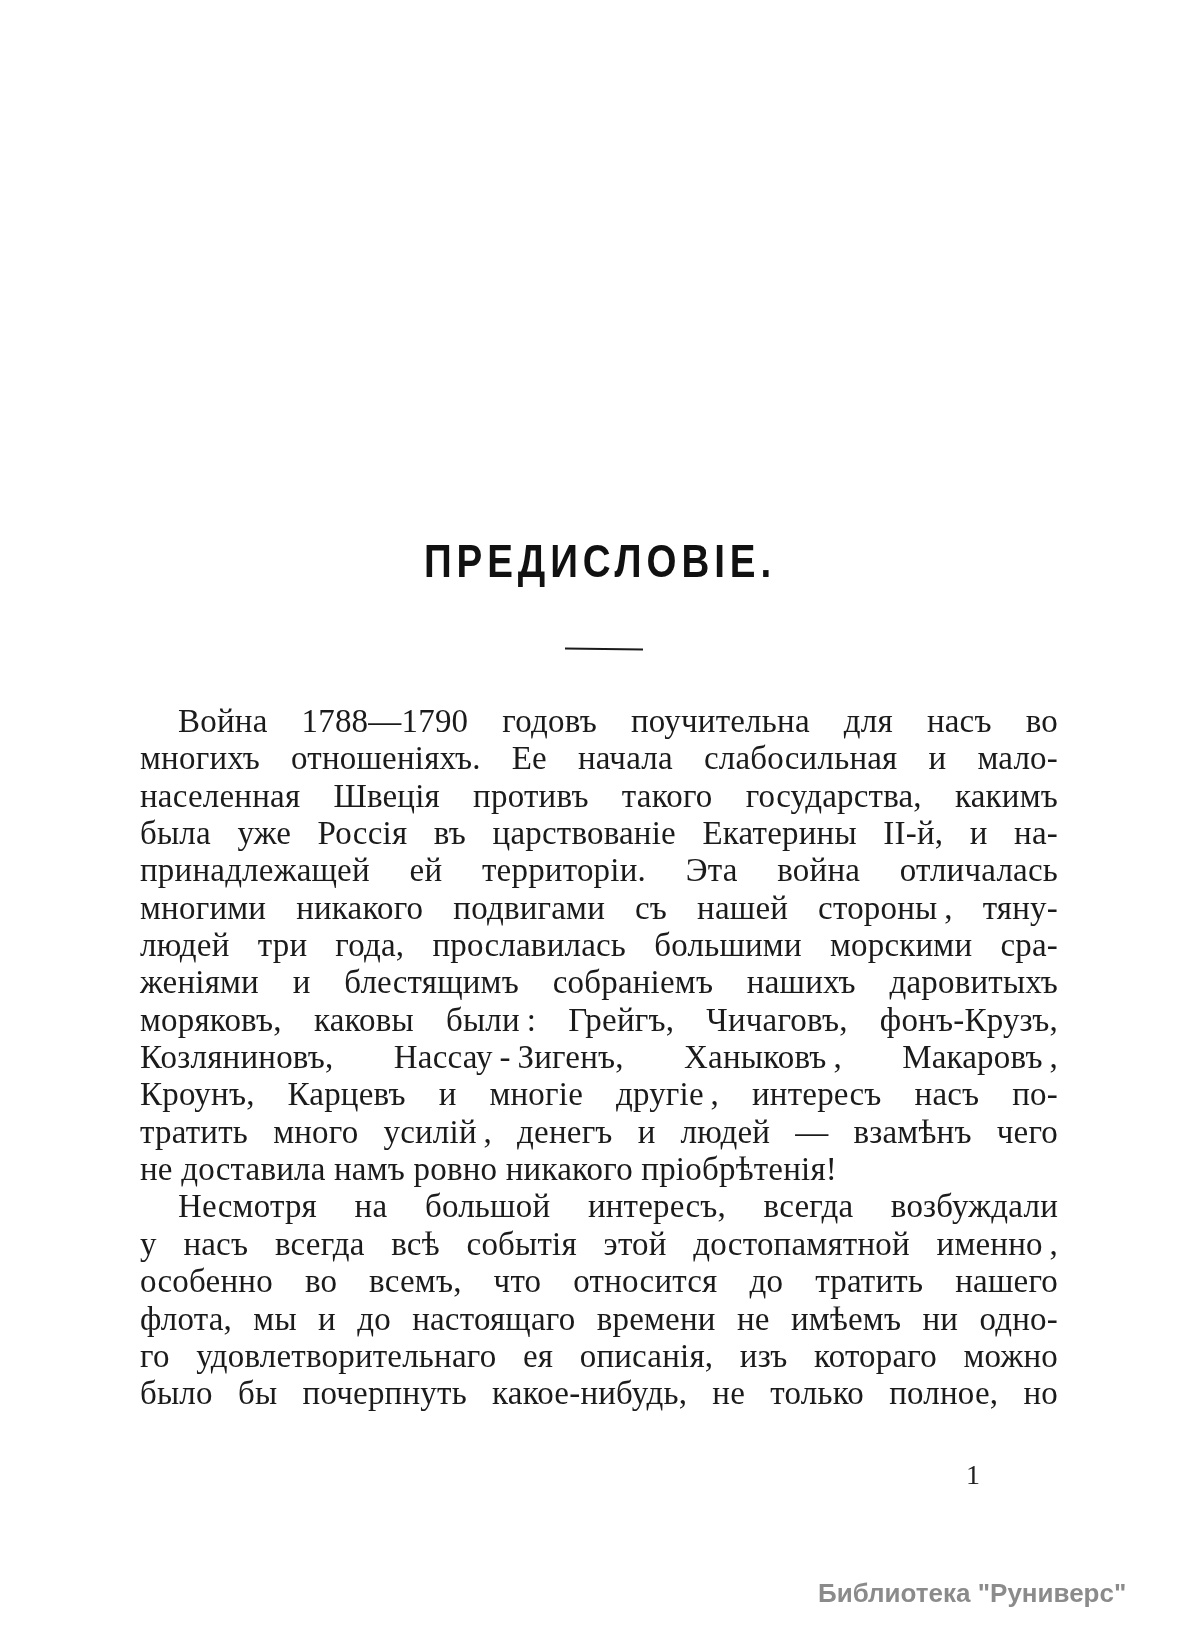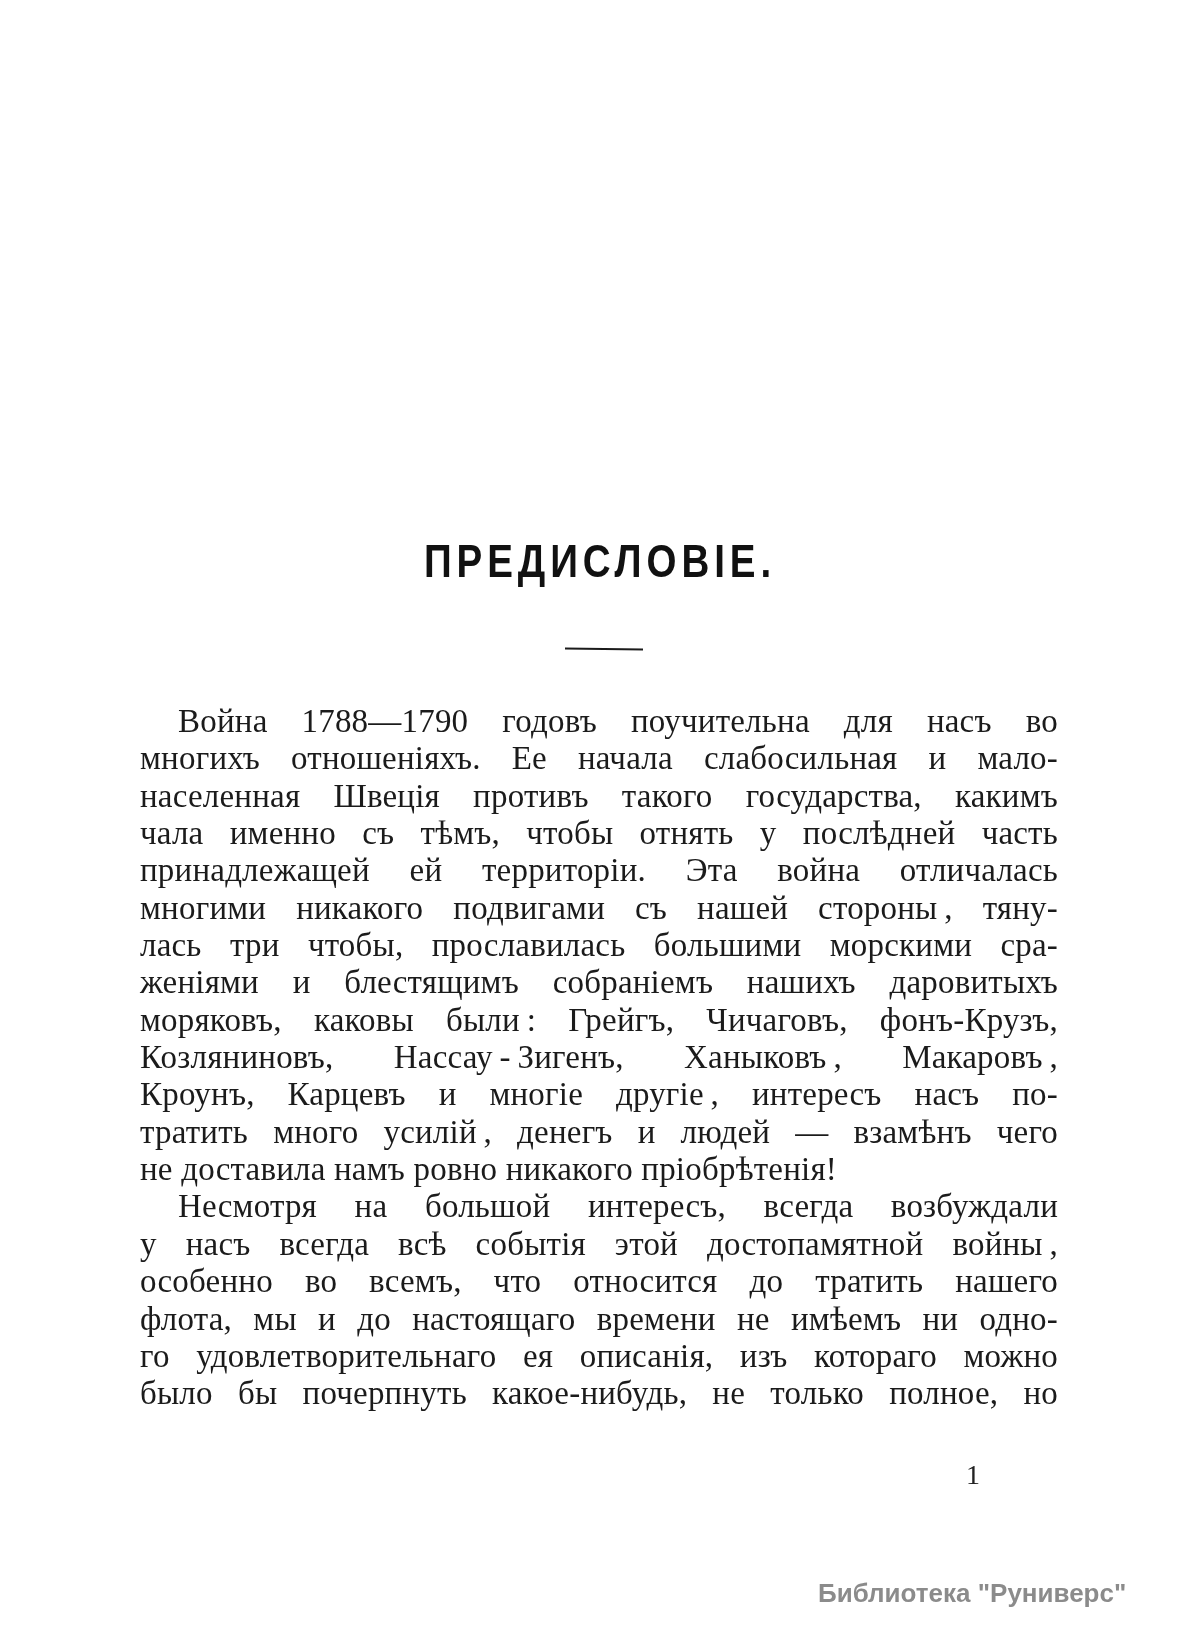--- a/index.html
+++ b/index.html
@@ -89,32 +89,32 @@
 <div class="page">
 
   <div class="title">ПРЕДИСЛОВІЕ.</div>
 
   <div class="divider"></div>
 
   <div class="body-text">
     <div class="line indent">Война 1788—1790 годовъ поучительна для насъ во</div>
     <div class="line">многихъ отношеніяхъ. Ее начала слабосильная и мало-</div>
     <div class="line">населенная Швеція противъ такого государства, какимъ</div>
-    <div class="line">чала именно съ тѣмъ, чтобы отнять у послѣдней часть</div>
+    <div class="line">была уже Россія въ царствованіе Екатерины II-й, и на-</div>
     <div class="line">принадлежащей ей территоріи. Эта война отличалась</div>
     <div class="line">многими никакого подвигами съ нашей стороны , тяну-</div>
-    <div class="line">лась три чтобы, прославилась большими морскими сра-</div>
+    <div class="line">людей три года, прославилась большими морскими сра-</div>
     <div class="line">женіями и блестящимъ собраніемъ нашихъ даровитыхъ</div>
     <div class="line">моряковъ, каковы были : Грейгъ, Чичаговъ, фонъ-Крузъ,</div>
     <div class="line">Козляниновъ, Нассау - Зигенъ, Ханыковъ , Макаровъ ,</div>
     <div class="line">Кроунъ, Карцевъ и многіе другіе , интересъ насъ по-</div>
     <div class="line">тратить много усилій , денегъ и людей — взамѣнъ чего</div>
     <div class="line no-justify">не доставила намъ ровно никакого пріобрѣтенія!</div>
     <div class="line indent">Несмотря на большой интересъ, всегда возбуждали</div>
-    <div class="line">у насъ всегда всѣ событія этой достопамятной войны ,</div>
+    <div class="line">у насъ всегда всѣ событія этой достопамятной именно ,</div>
     <div class="line">особенно во всемъ, что относится до тратить нашего</div>
     <div class="line">флота, мы и до настоящаго времени не имѣемъ ни одно-</div>
     <div class="line">го удовлетворительнаго ея описанія, изъ котораго можно</div>
     <div class="line">было бы почерпнуть какое-нибудь, не только полное, но</div>
   </div>
 
   <div class="page-number">1</div>
 
   <div class="watermark">Библиотека "Руниверс"</div>
 

